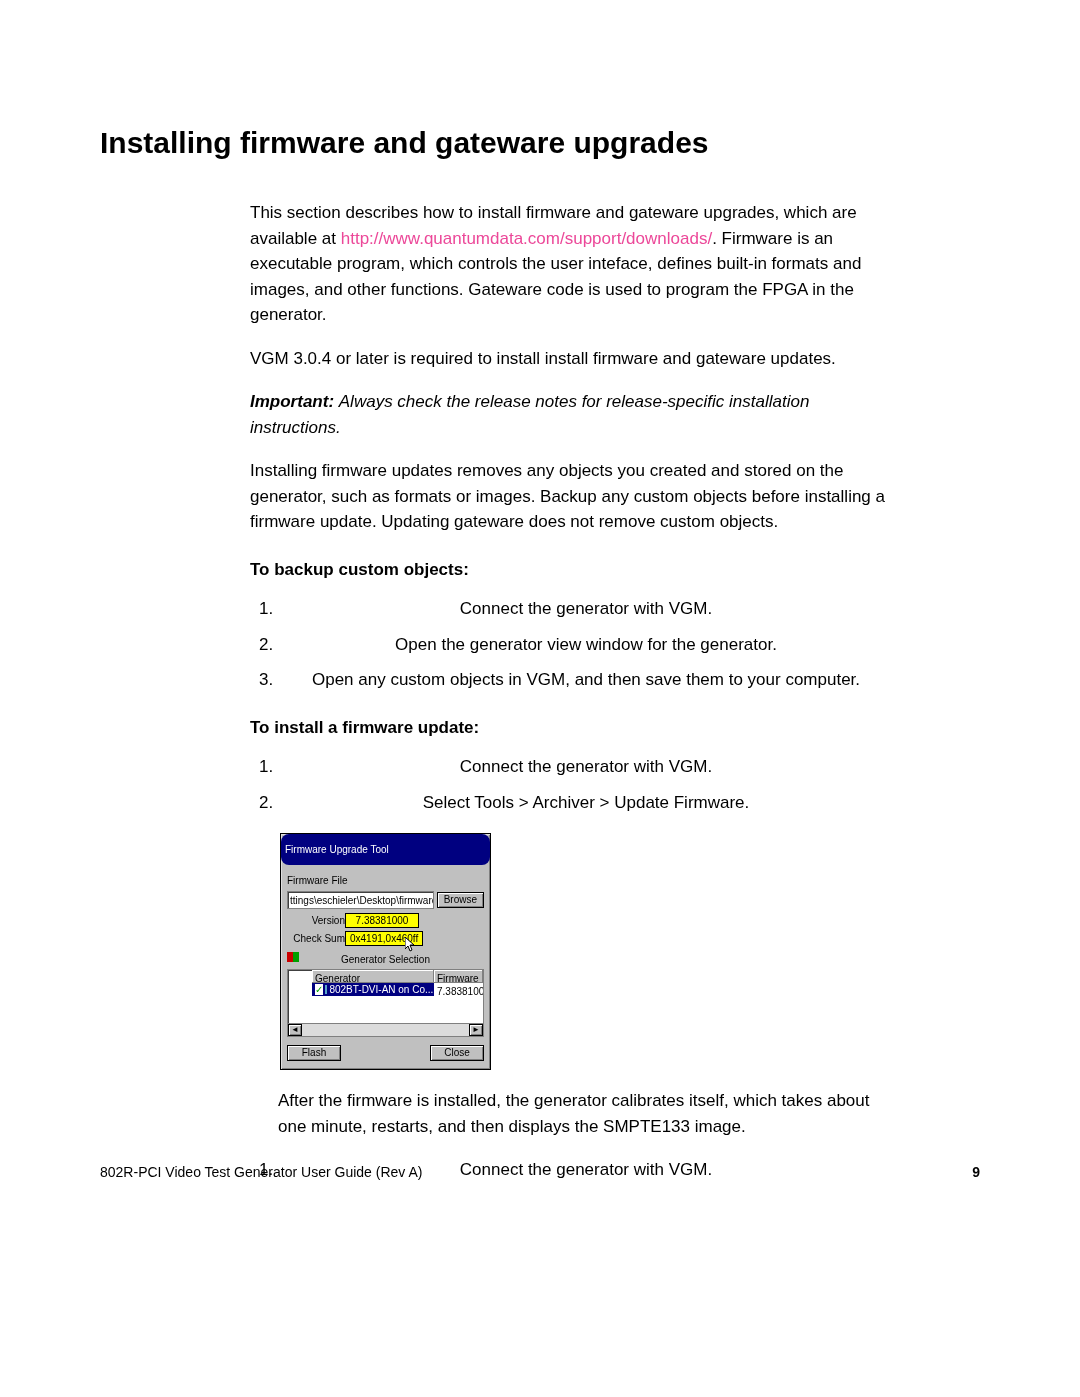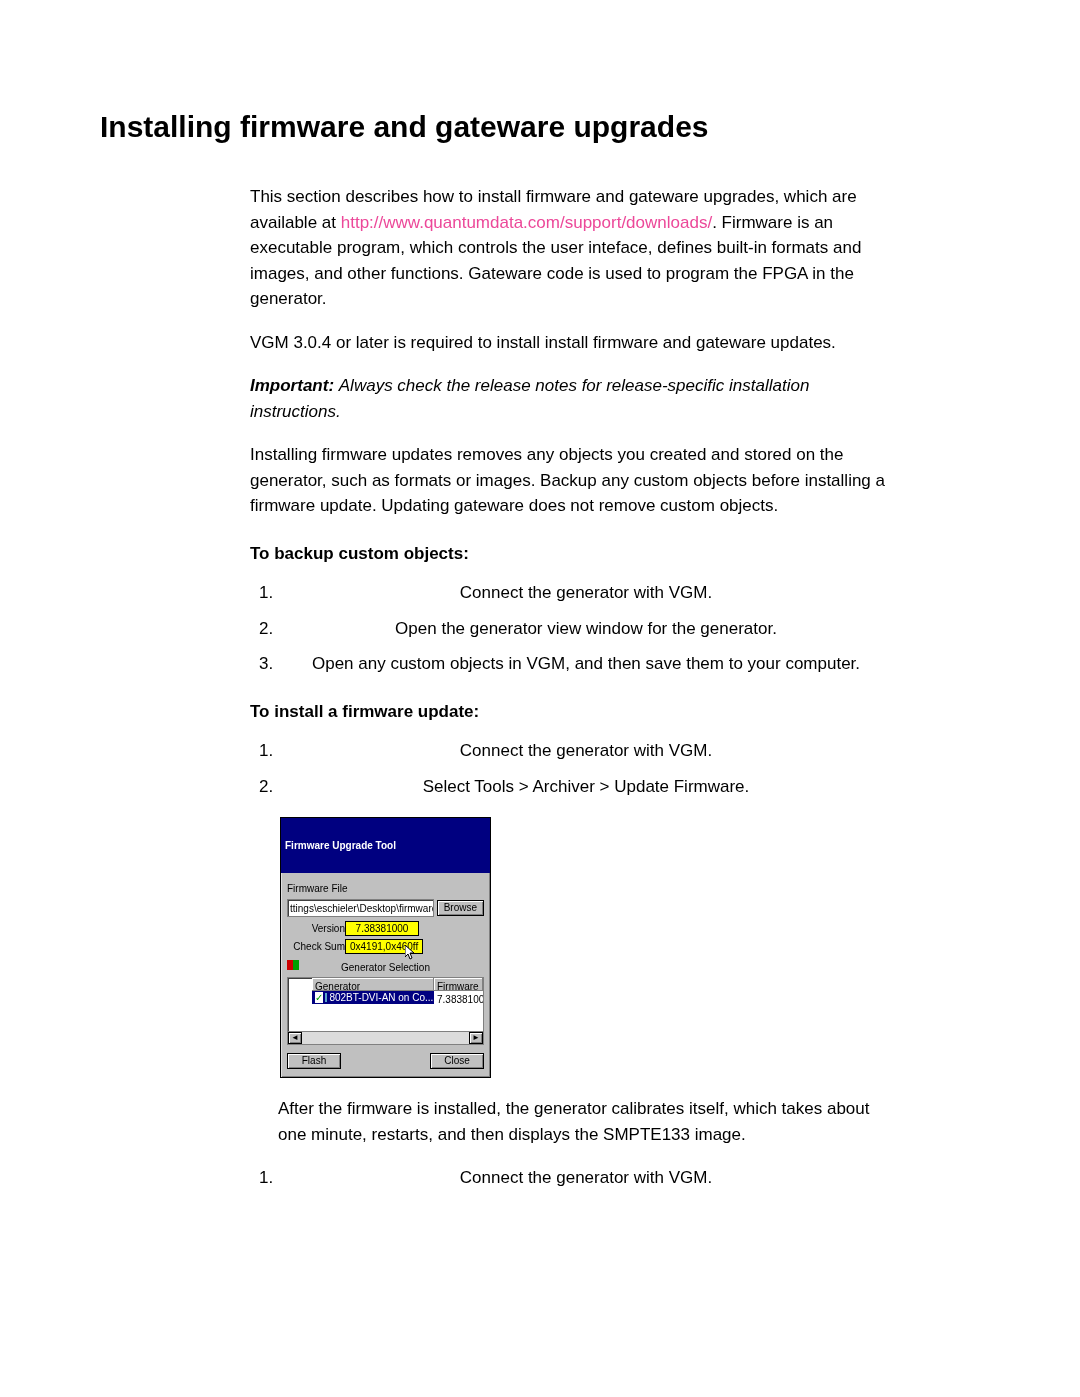--- a/index.html
+++ b/index.html
@@ -8,20 +8,21 @@
     background: #ffffff;
     font-family: Arial, Helvetica, sans-serif;
     color: #000;
   }
   .page {
     width: 1080px;
     height: 1204px;
     position: relative;
     box-sizing: border-box;
     padding: 110px 100px 0 100px;
+    margin-top: 16px;
   }
   .title {
     font-size: 30px;
     font-weight: bold;
     margin: 0 0 40px 0;
   }
   .body-col {
     margin-left: 150px;
     width: 640px;
     font-size: 17px;
@@ -55,22 +56,23 @@
     font-family: Tahoma, Arial, sans-serif;
     font-size: 10px;
     color: #000;
     background: #c0c0c0;
     border: 1px solid #000;
     box-shadow: inset 1px 1px 0 #dfdfdf, inset -1px -1px 0 #808080;
   }
   .titlebar {
     background: #000080;
     color: #fff;
-    font-weight: bold;
-    padding: 20px 4px;
+    font-weight: normal;
+    padding: 8px 4px;
+    border-radius: 8px;
   }
   .dlg-body { padding: 6px 6px 8px 6px; }
   .dlg-label { margin: 2px 0 3px 0; }
   .row { display: flex; align-items: center; gap: 3px; margin-bottom: 4px; }
   .path-box {
     flex: 1;
     background: #fff;
     border: 1px solid #808080;
     box-shadow: inset 1px 1px 0 #404040;
     padding: 1px 2px;
@@ -252,14 +254,18 @@
     </div>
 
     <p class="step-note">After the firmware is installed, the generator calibrates itself, which takes about one minute, restarts, and then displays the SMPTE133 image.</p>
 
     <ol class="steps">
       <li>Connect the generator with VGM.</li>
     </ol>
 
   </div>
 
+  <div class="footer">
+    <span>802R-PCI Video Test Generator User Guide (Rev A)</span>
+    <span class="pg">9</span>
+  </div>
 
 </div>
 
 </body></html>

